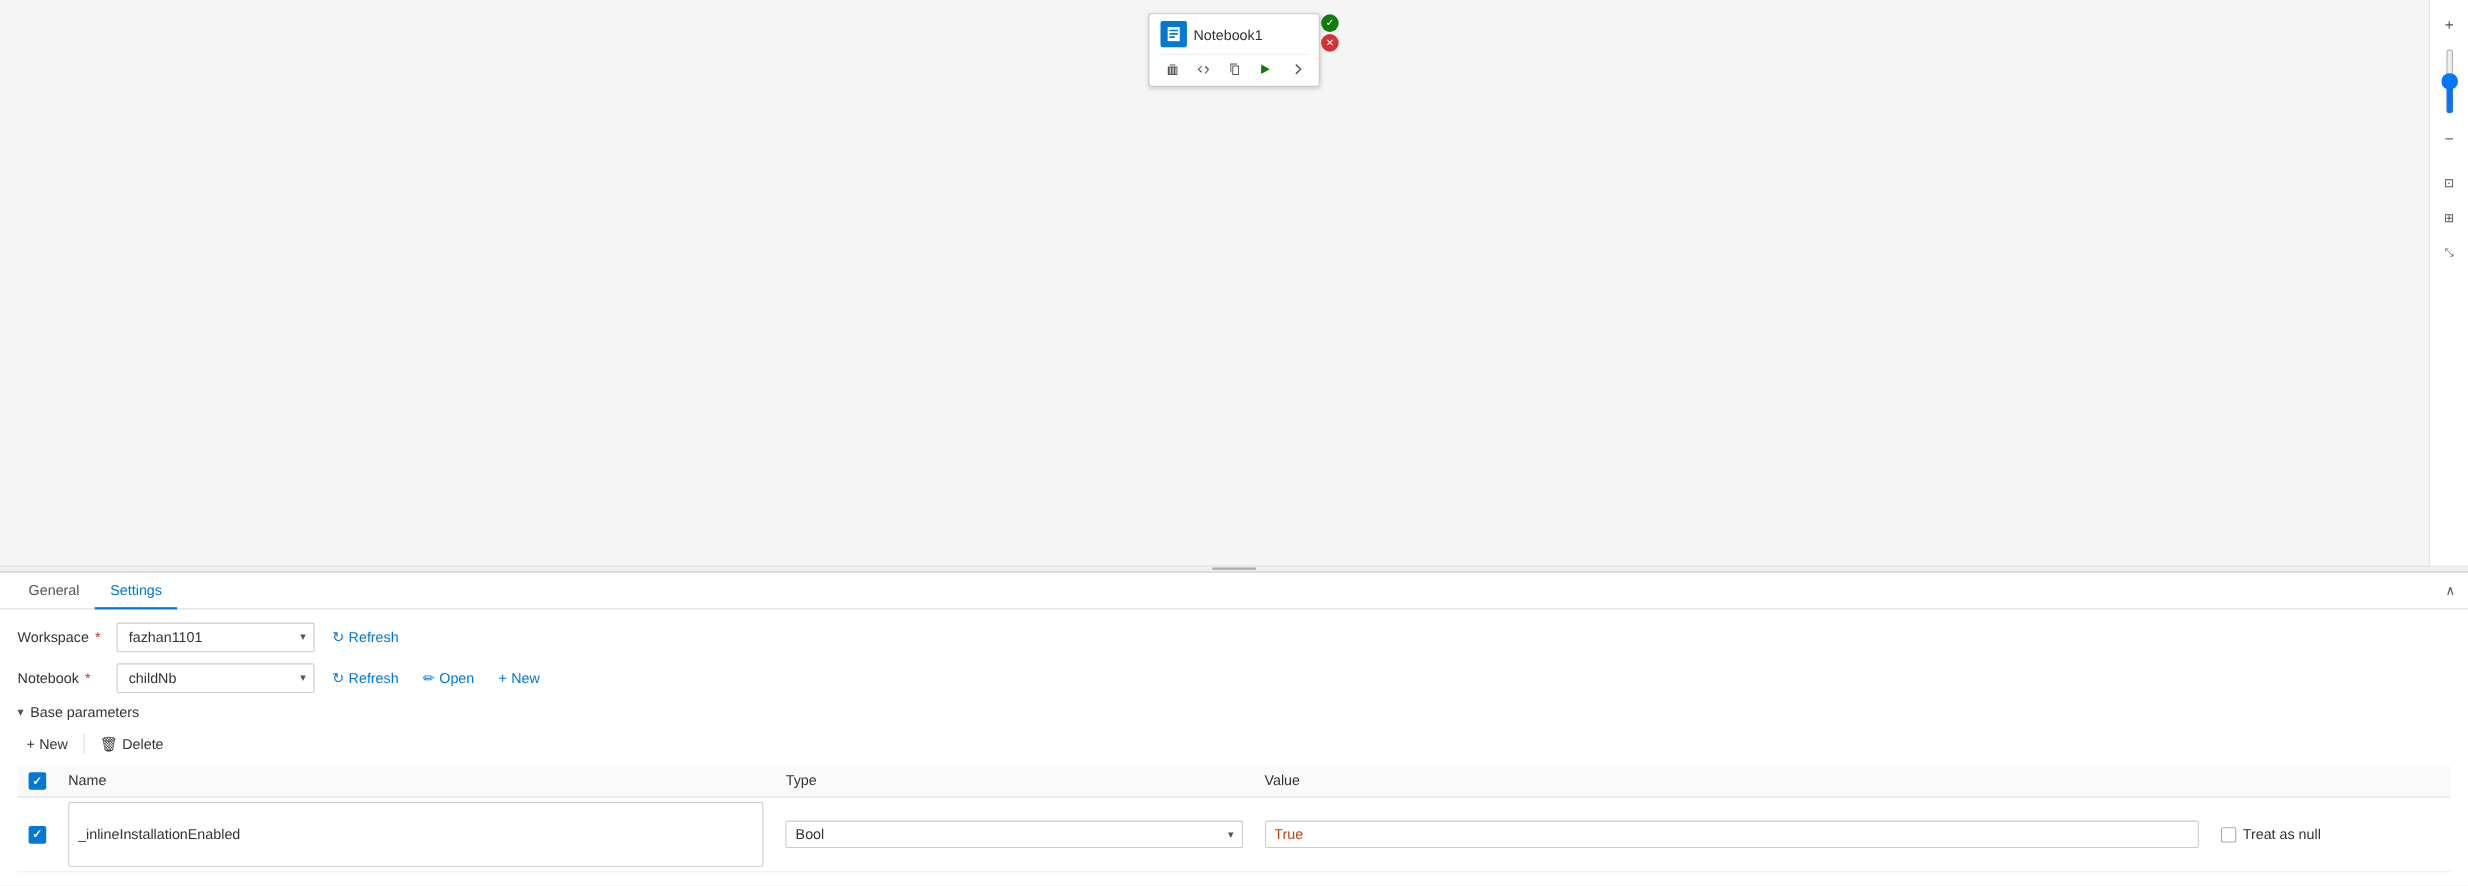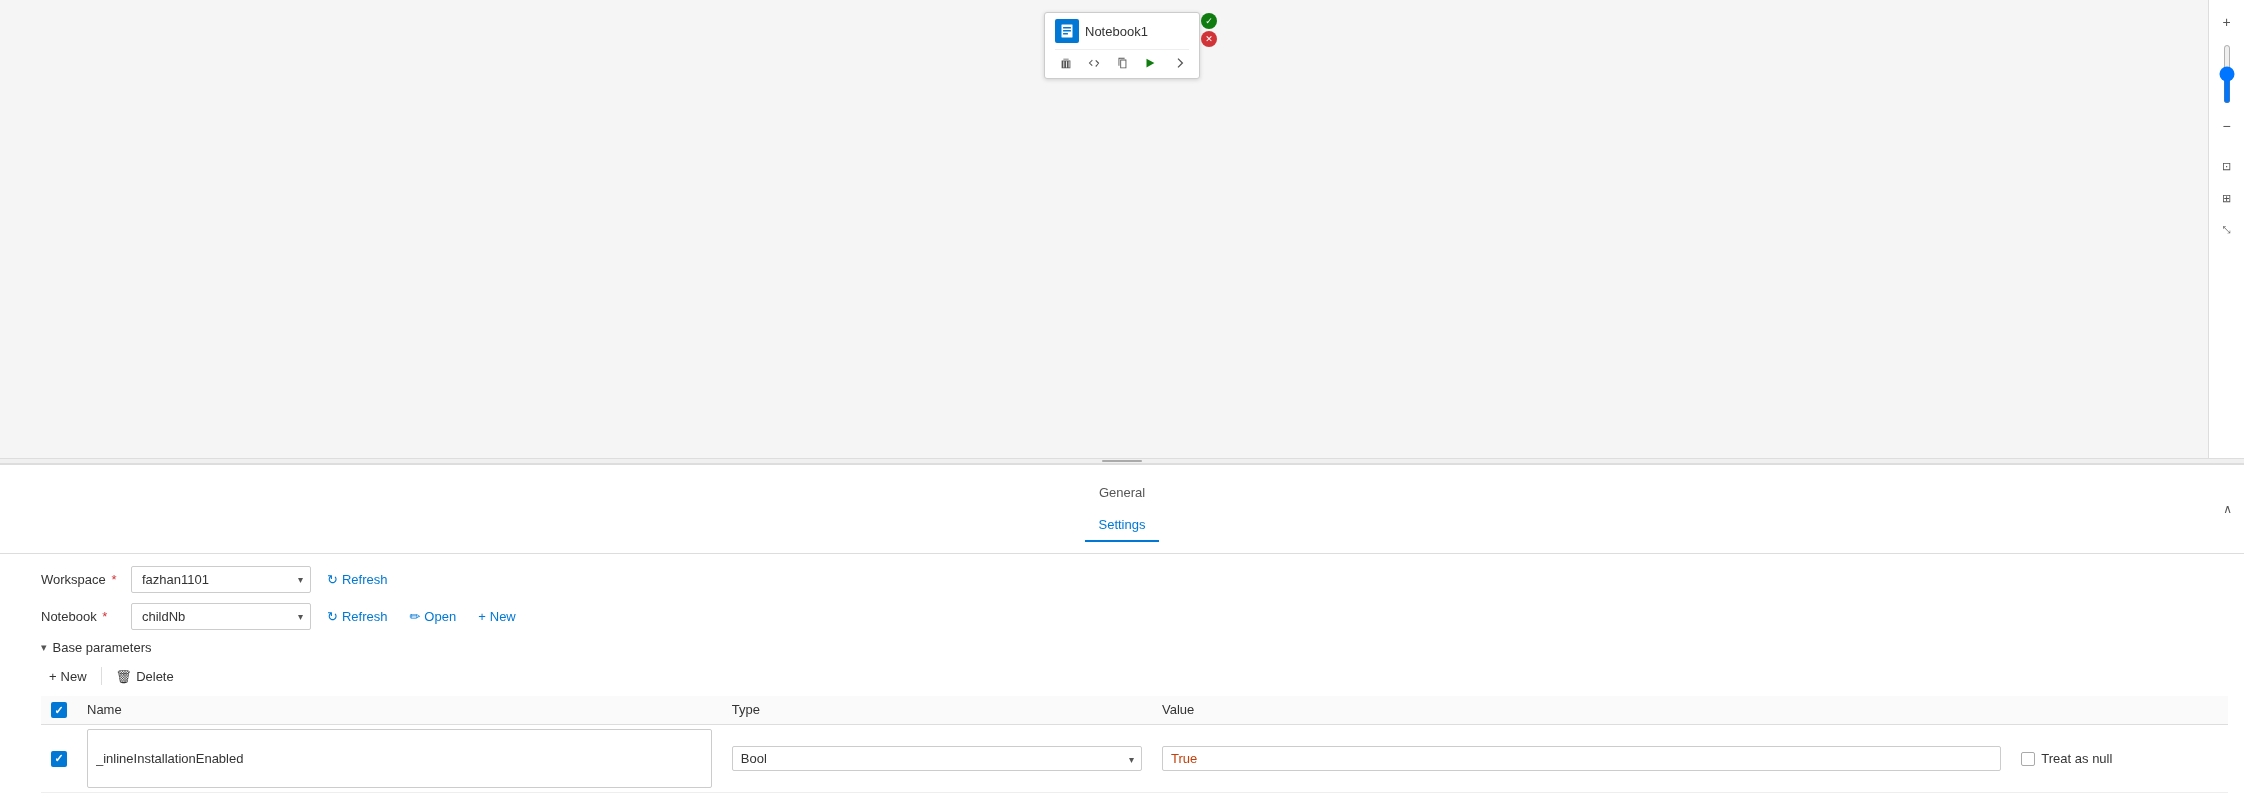--- a/index.html
+++ b/index.html
@@ -186,23 +186,22 @@
       background: white;
       border-top: 1px solid #ddd;
       flex-shrink: 0;
     }
 
     
     .tabs-bar {
       display: flex;
       align-items: center;
       border-bottom: 1px solid #ddd;
-      padding: 12px 12px;
+      padding: 0 12px;
       position: relative;
-      flex-direction: column;
     }
 
     .tab {
       padding: 8px 14px;
       cursor: pointer;
       font-size: 13px;
       color: #555;
       border-bottom: 2px solid transparent;
       margin-bottom: -1px;
     }
@@ -221,21 +220,20 @@
       background: none;
       border: none;
       cursor: pointer;
       font-size: 12px;
       color: #555;
     }
 
     
     .settings-content {
       padding: 12px 16px;
-      margin-left: 25px;
     }
 
     .form-row {
       display: flex;
       align-items: center;
       margin-bottom: 10px;
       gap: 10px;
     }
 
     .form-label {

